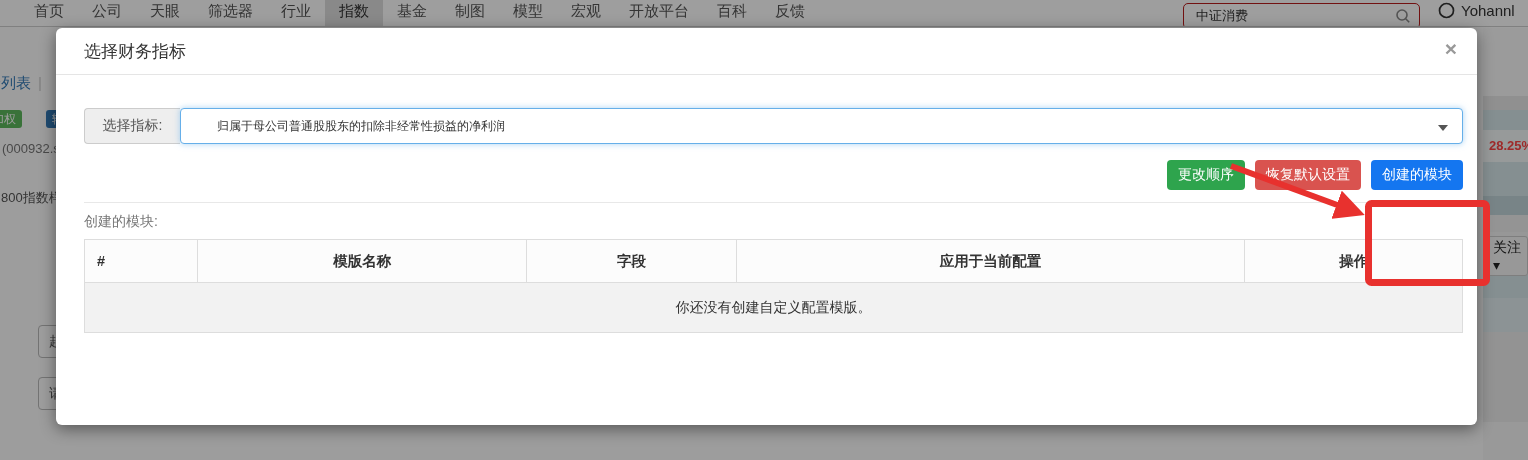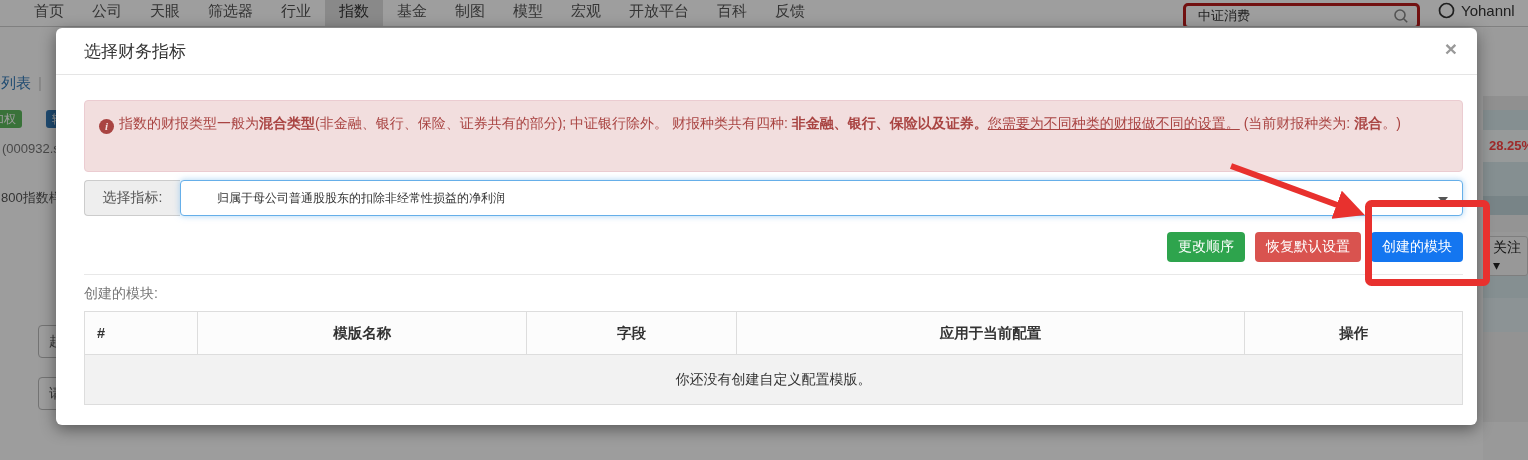--- a/index.html
+++ b/index.html
@@ -10,21 +10,21 @@
   *{box-sizing:border-box;margin:0;padding:0;}
   body{margin:0;font-family:"Liberation Sans",sans-serif;}
   .screen{position:relative;width:1528px;height:460px;overflow:hidden;background:#fff;}
 
   
   .backdrop{position:absolute;inset:0;z-index:1;background:#fdfdfd;}
   .topnav{position:absolute;left:0;top:0;width:100%;height:27px;background:#fff;border-bottom:1px solid #cfcfcf;overflow:hidden;}
   .nav-items{display:flex;align-items:flex-end;height:100%;padding-left:20px;}
   .nav-item{font-size:15px;color:#555;padding:6px 14px 5px 14px;white-space:nowrap;cursor:pointer;}
   .nav-item.active{background:#ddd;color:#333;}
-  .searchbox{position:absolute;left:1183px;top:3px;width:237px;height:26px;border:3px solid #b91c1c;border-radius:5px;background:#fff;display:flex;align-items:center;padding:0 8px 0 12px;}
+  .searchbox{position:absolute;left:1183px;top:3px;width:237px;height:26px;border:1px solid #b91c1c;border-radius:5px;background:#fff;display:flex;align-items:center;padding:0 8px 0 12px;}
   .searchbox .q{flex:1;font-size:13px;color:#333;border:none;outline:none;background:transparent;}
   .user{position:absolute;left:1438px;top:2px;display:flex;align-items:center;gap:6px;width:120px;overflow:hidden;}
   .user .name{font-size:15px;color:#333;white-space:nowrap;}
 
   .frag{position:absolute;white-space:nowrap;}
   .all-list{left:-14px;top:74px;font-size:15px;color:var(--link);}
   .all-sep{left:38px;top:74px;font-size:15px;color:#ccc;}
   .badge{top:110px;height:18px;line-height:18px;border-radius:3px;color:#fff;font-size:12px;padding:0 6px;}
   .badge.green{left:-26px;background:#5cb85c;}
   .badge.blue{left:46px;background:#337ab7;}
@@ -142,23 +142,20 @@
 
   <div class="dim"></div>
 
   <div class="modal">
     <div class="m-header">
       <span class="m-title">选择财务指标</span>
       <span class="m-close">×</span>
     </div>
     <div class="m-body">
 
-      <div class="alert">
-        <span class="info-ico">i</span><span><span>指数的财报类型一般为</span><span style="font-weight: bold;">混合类型</span><span>(非金融、银行、保险、证券共有的部分); 中证银行除外。 财报种类共有四种: </span><span style="font-weight: bold;">非金融、银行、保险以及证券。</span><span style="text-decoration: underline;">您需要为不同种类的财报做不同的设置。</span><span> (当前财报种类为: </span><span style="font-weight: bold;">混合</span><span>。)</span></span>
-      </div>
 
       <div class="sel-row">
         <div class="sel-label">选择指标:</div>
         <div class="sel-box">
           <span class="sel-value">归属于母公司普通股股东的扣除非经常性损益的净利润</span>
           <span class="sel-caret"></span>
         </div>
       </div>
 
       <div class="btn-row">

